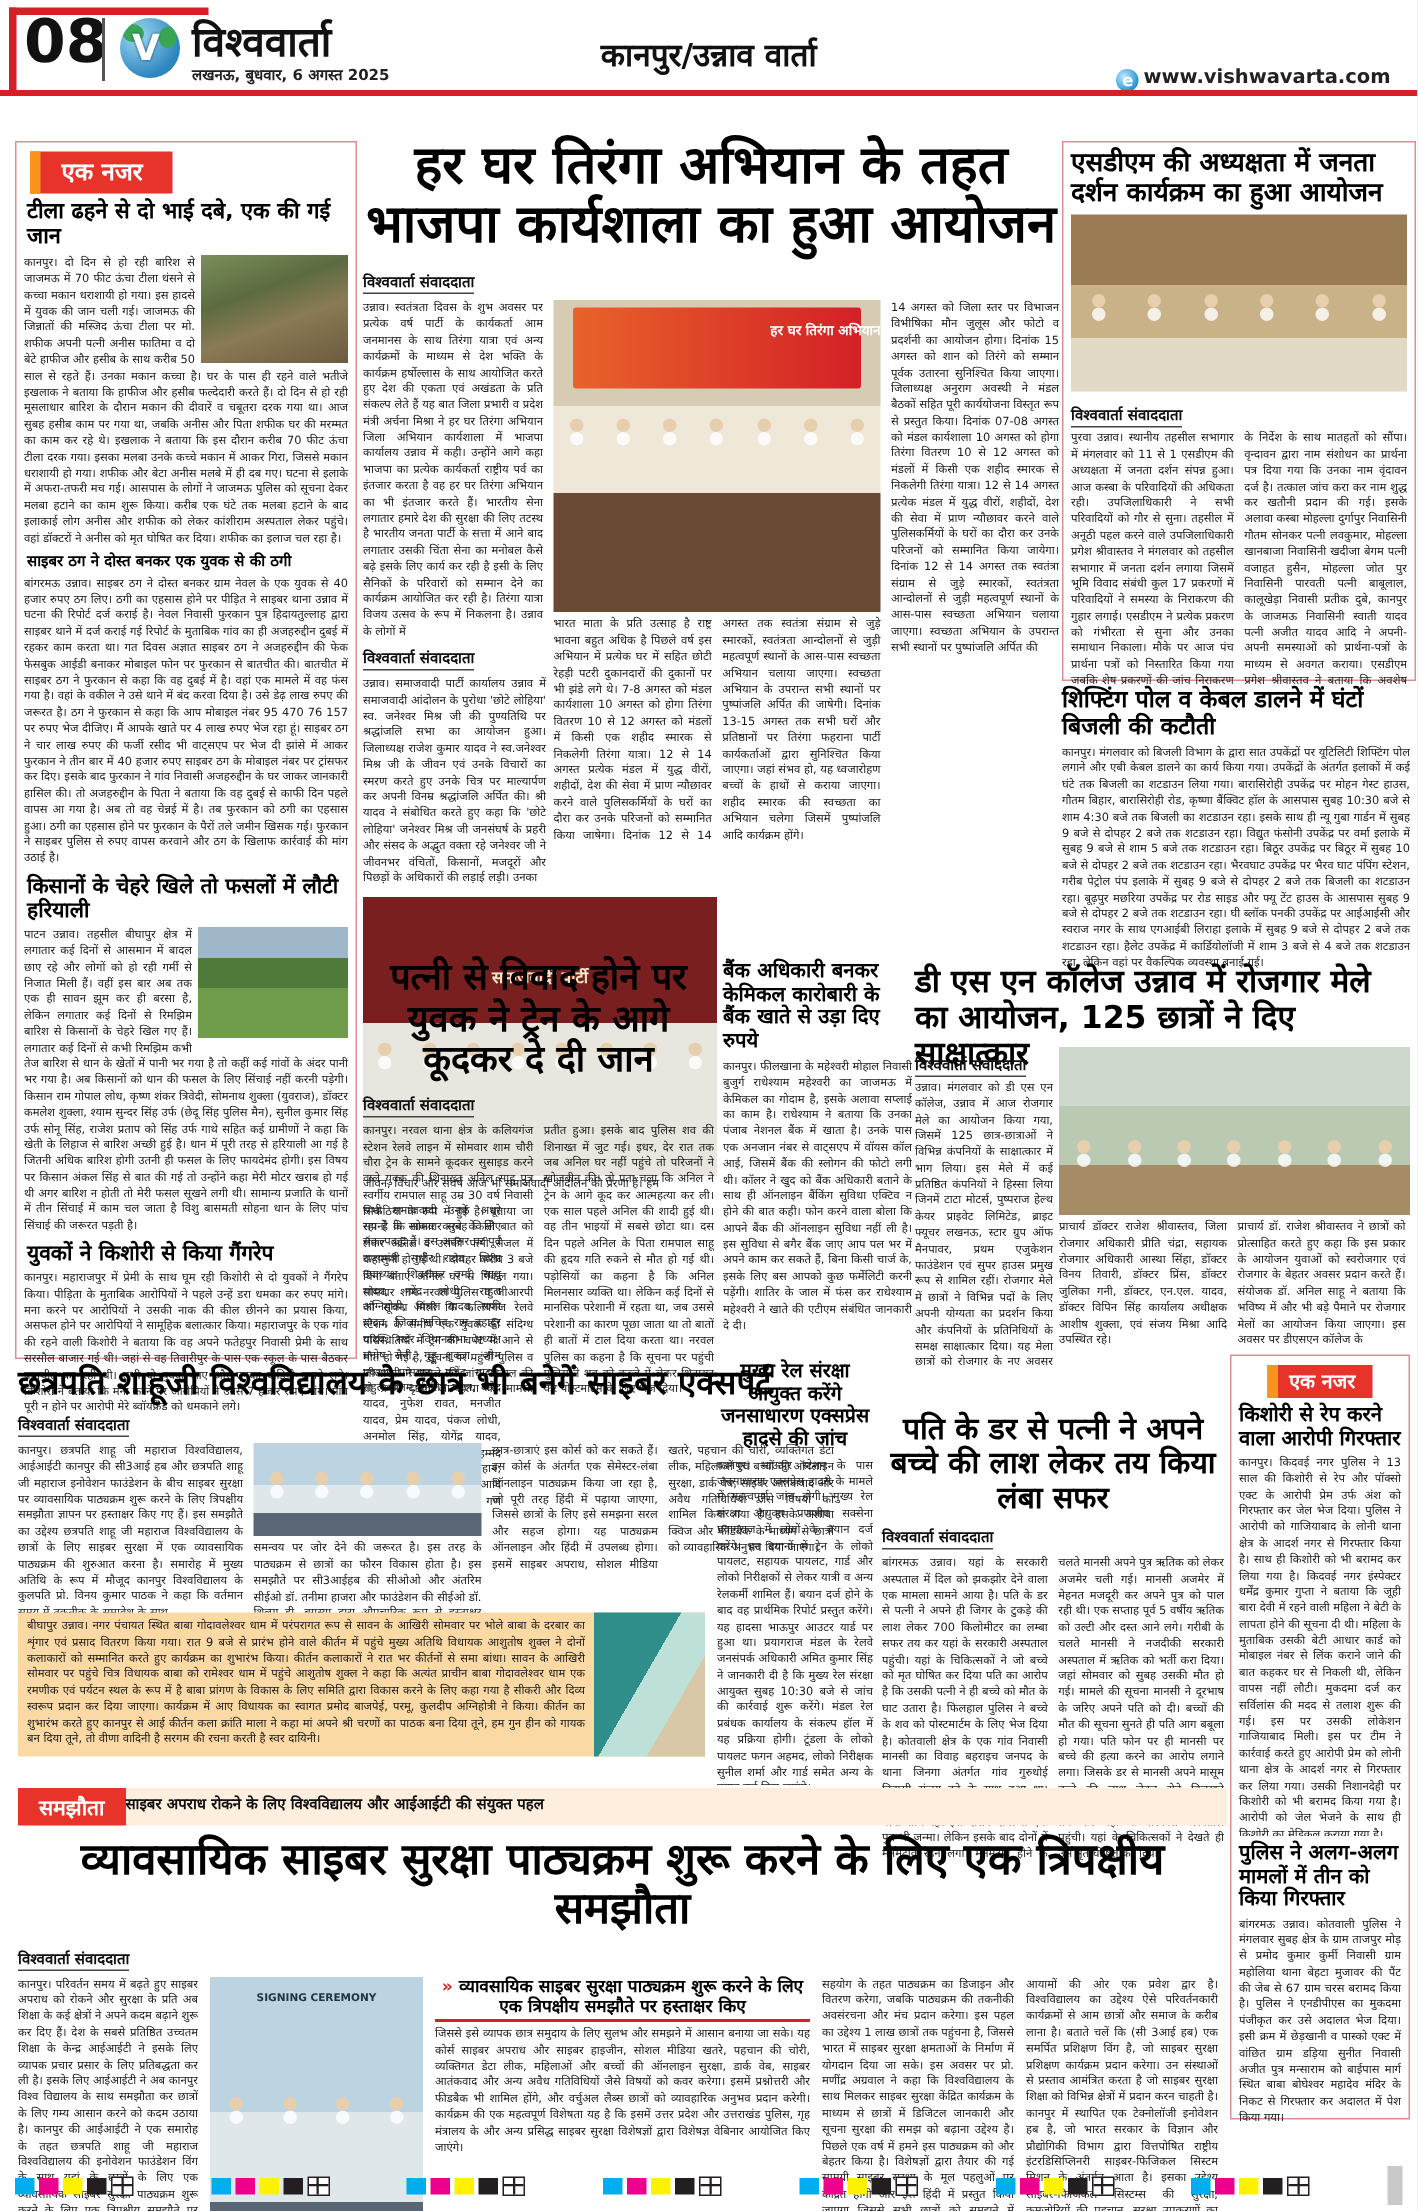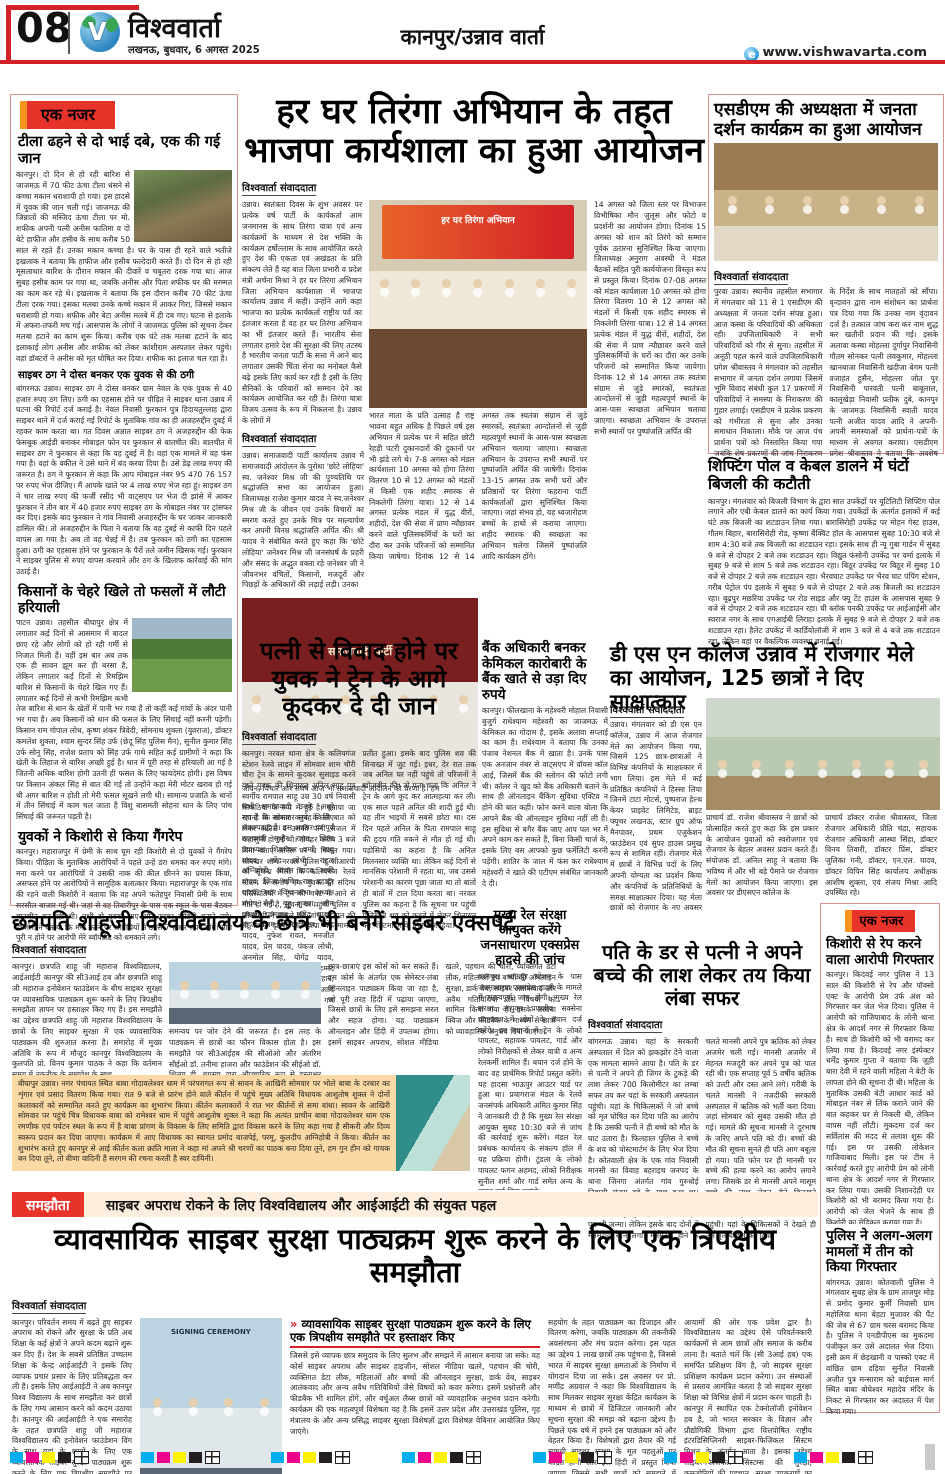--- a/index.html
+++ b/index.html
@@ -14,21 +14,21 @@
   .logo-globe .land2{position:absolute;right:2px;top:6px;width:12px;height:14px;background:#3aa655;border-radius:50% 40% 60% 50%;}
   .logo-globe .vee{position:absolute;left:8px;top:6px;font-size:24px;font-weight:bold;color:#fff;text-shadow:0 0 2px #0a3d62;}
   .masthead{position:absolute;left:128px;top:8px;font-size:27px;font-weight:bold;color:#111;}
   .edition{position:absolute;left:128px;top:42px;font-size:10px;font-weight:bold;color:#222;}
   .section-title{position:absolute;left:0;right:0;top:22px;text-align:center;font-size:21px;font-weight:bold;color:#111;}
   .website{position:absolute;right:18px;top:44px;font-size:13px;font-weight:bold;color:#222;}
   .e-icon{display:inline-block;width:15px;height:15px;border-radius:50%;background:radial-gradient(circle at 35% 35%,#bfe9ff,#1d8fd1 75%);color:#fff;font-size:11px;line-height:15px;text-align:center;font-weight:bold;vertical-align:-2px;margin-right:3px;}
   .head-rule{position:absolute;left:0;top:60px;width:945px;height:4px;background:#d42027;}
   
   .box{border:1.5px solid #dd8f8f;}
-  .najar-tab{display:inline-block;background:#e8332a;color:#000000;font-weight:bold;font-size:16px;padding:2px 20px 4px 14px;border-left:7px solid #f7941d;}
+  .najar-tab{display:inline-block;background:#e8332a;color:#ffffff;font-weight:bold;font-size:16px;padding:2px 20px 4px 14px;border-left:7px solid #f7941d;}
   .hl{font-weight:bold;color:#000;line-height:1.15;}
   .body-txt{font-size:7.6px;line-height:1.42;color:#1b1b1b;text-align:justify;}
   .byline{font-size:10px;font-weight:bold;color:#111;border-bottom:1px solid #444;display:inline-block;padding-bottom:1px;margin-bottom:2px;}
   .cols2{column-count:2;column-gap:7px;}
   .photo{position:relative;overflow:hidden;background:#c8bfa8;}
   .photo .lbl{position:absolute;left:0;right:0;text-align:center;color:#fff;font-weight:bold;}
   .ph-landslide{background:linear-gradient(160deg,#7a8f5a 0%,#5d6b41 35%,#8a7a55 60%,#6d5b3e 100%);}
   .ph-bjp{background:linear-gradient(#d8cbb4 0 34%,#efe7d8 34% 62%,#6b4a33 62% 100%);}
   .ph-bjp .banner{position:absolute;left:6%;top:2%;width:88%;height:26%;background:linear-gradient(90deg,#e8632a,#d42027);border-radius:2px;}
   .ph-sp{background:linear-gradient(#7a1f1f 0 45%,#e9e6df 45% 100%);}
@@ -91,21 +91,21 @@
   </div>
 
   <div class="abs" style="left:242px;top:92px;width:464px;">
     <div class="hl" style="font-size:35px;text-align:center;line-height:1.12;">हर घर तिरंगा अभियान के तहत भाजपा कार्यशाला का हुआ आयोजन</div>
     <div style="margin-top:6px;"><span class="byline">विश्ववार्ता संवाददाता</span></div>
     <div style="display:flex;gap:7px;margin-top:2px;">
       <div class="body-txt" style="width:120px;">उन्नाव। स्वतंत्रता दिवस के शुभ अवसर पर प्रत्येक वर्ष पार्टी के कार्यकर्ता आम जनमानस के साथ तिरंगा यात्रा एवं अन्य कार्यक्रमों के माध्यम से देश भक्ति के कार्यक्रम हर्षोल्लास के साथ आयोजित करते हुए देश की एकता एवं अखंडता के प्रति संकल्प लेते हैं यह बात जिला प्रभारी व प्रदेश मंत्री अर्चना मिश्रा ने हर घर तिरंगा अभियान जिला अभियान कार्यशाला में भाजपा कार्यालय उन्नाव में कही। उन्होंने आगे कहा भाजपा का प्रत्येक कार्यकर्ता राष्ट्रीय पर्व का इंतजार करता है वह हर घर तिरंगा अभियान का भी इंतजार करते हैं। भारतीय सेना लगातार हमारे देश की सुरक्षा की लिए तटस्थ है भारतीय जनता पार्टी के सत्ता में आने बाद लगातार उसकी चिंता सेना का मनोबल कैसे बढ़े इसके लिए कार्य कर रही है इसी के लिए सैनिकों के परिवारों को सम्मान देने का कार्यक्रम आयोजित कर रही है। तिरंगा यात्रा विजय उत्सव के रूप में निकलना है। उन्नाव के लोगों में</div>
       <div style="width:218px;">
         <div class="photo ph-bjp" style="width:218px;height:208px;">
           <span class="banner"></span>
-          <span class="lbl" style="top:6%;font-size:9px;">हर घर तिरंगा अभियान</span>
+          <span class="lbl" style="top:6%;font-size:9px;text-align:right;">हर घर तिरंगा अभियान</span>
           <span class="people" style="top:38%;">
               <i></i>
               <i></i>
               <i></i>
               <i></i>
               <i></i>
               <i></i>
               <i></i>
             </span>
         </div>
@@ -184,22 +184,22 @@
           <i></i>
           <i></i>
           <i></i>
           <i></i>
           <i></i>
           <i></i>
           <i></i>
         </span>
     </div>
     <div style="display:flex;gap:7px;margin-top:3px;">
+      <div class="body-txt" style="width:112px;">प्राचार्य डॉक्टर राजेश श्रीवास्तव, जिला रोजगार अधिकारी प्रीति चंद्रा, सहायक रोजगार अधिकारी आस्था सिंहा, डॉक्टर विनय तिवारी, डॉक्टर प्रिंस, डॉक्टर जुलिका गनी, डॉक्टर, एन.एल. यादव, डॉक्टर विपिन सिंह कार्यालय अधीक्षक आशीष शुक्ला, एवं संजय मिश्रा आदि उपस्थित रहे।</div>
       <div class="body-txt" style="width:112px;">प्राचार्य डॉ. राजेश श्रीवास्तव ने छात्रों को प्रोत्साहित करते हुए कहा कि इस प्रकार के आयोजन युवाओं को स्वरोजगार एवं रोजगार के बेहतर अवसर प्रदान करते हैं। संयोजक डॉ. अनिल साहू ने बताया कि भविष्य में और भी बड़े पैमाने पर रोजगार मेलों का आयोजन किया जाएगा। इस अवसर पर डीएसएन कॉलेज के</div>
-      <div class="body-txt" style="width:112px;">प्राचार्य डॉक्टर राजेश श्रीवास्तव, जिला रोजगार अधिकारी प्रीति चंद्रा, सहायक रोजगार अधिकारी आस्था सिंहा, डॉक्टर विनय तिवारी, डॉक्टर प्रिंस, डॉक्टर जुलिका गनी, डॉक्टर, एन.एल. यादव, डॉक्टर विपिन सिंह कार्यालय अधीक्षक आशीष शुक्ला, एवं संजय मिश्रा आदि उपस्थित रहे।</div>
     </div>
   </div>
 
   <div class="abs" style="left:12px;top:910px;width:552px;">
     <div class="hl" style="font-size:22px;">छत्रपति शाहूजी विश्वविद्यालय के छात्र भी बनेगें साइबर एक्सपर्ट</div>
     <div style="margin-top:3px;"><span class="byline">विश्ववार्ता संवाददाता</span></div>
     <div style="display:flex;gap:7px;margin-top:2px;">
       <div class="body-txt" style="width:150px;">कानपुर। छत्रपति शाहू जी महाराज विश्वविद्यालय, आईआईटी कानपुर की सी3आई हब और छत्रपति शाहू जी महाराज इनोवेशन फाउंडेशन के बीच साइबर सुरक्षा पर व्यावसायिक पाठ्यक्रम शुरू करने के लिए त्रिपक्षीय समझौता ज्ञापन पर हस्ताक्षर किए गए हैं। इस समझौते का उद्देश्य छत्रपति शाहू जी महाराज विश्वविद्यालय के छात्रों के लिए साइबर सुरक्षा में एक व्यावसायिक पाठ्यक्रम की शुरुआत करना है। समारोह में मुख्य अतिथि के रूप में मौजूद कानपुर विश्वविद्यालय के कुलपति प्रो. विनय कुमार पाठक ने कहा कि वर्तमान समय में तकनीक के समावेश के साथ</div>
       <div style="width:152px;">
         <div class="photo ph-sign" style="width:152px;height:62px;">
@@ -237,37 +237,37 @@
     <div style="margin:2px 0 4px 0;text-align:center;"><span class="najar-tab" style="font-size:13px;padding:1px 12px 3px 8px;">एक नजर</span></div>
     <div class="hl" style="font-size:13.5px;">किशोरी से रेप करने वाला आरोपी गिरफ्तार</div>
     <div class="body-txt" style="margin-top:3px;height:254px;overflow:hidden;">कानपुर। किदवई नगर पुलिस ने 13 साल की किशोरी से रेप और पॉक्सो एक्ट के आरोपी प्रेम उर्फ अंश को गिरफ्तार कर जेल भेज दिया। पुलिस ने आरोपी को गाजियाबाद के लोनी थाना क्षेत्र के आदर्श नगर से गिरफ्तार किया है। साथ ही किशोरी को भी बरामद कर लिया गया है। किदवई नगर इंस्पेक्टर धर्मेंद्र कुमार गुप्ता ने बताया कि जूही बारा देवी में रहने वाली महिला ने बेटी के लापता होने की सूचना दी थी। महिला के मुताबिक उसकी बेटी आधार कार्ड को मोबाइल नंबर से लिंक कराने जाने की बात कहकर घर से निकली थी, लेकिन वापस नहीं लौटी। मुकदमा दर्ज कर सर्विलांस की मदद से तलाश शुरू की गई। इस पर उसकी लोकेशन गाजियाबाद मिली। इस पर टीम ने कार्रवाई करते हुए आरोपी प्रेम को लोनी थाना क्षेत्र के आदर्श नगर से गिरफ्तार कर लिया गया। उसकी निशानदेही पर किशोरी को भी बरामद किया गया है। आरोपी को जेल भेजने के साथ ही किशोरी का मेडिकल कराया गया है।</div>
     <div class="hl" style="font-size:13.5px;margin-top:4px;">पुलिस ने अलग-अलग मामलों में तीन को किया गिरफ्तार</div>
     <div class="body-txt" style="margin-top:3px;height:136px;overflow:hidden;">बांगरमऊ उन्नाव। कोतवाली पुलिस ने मंगलवार सुबह क्षेत्र के ग्राम ताजपुर मोड़ से प्रमोद कुमार कुर्मी निवासी ग्राम महोलिया थाना बेहटा मुजावर की पैंट की जेब से 67 ग्राम चरस बरामद किया है। पुलिस ने एनडीपीएस का मुकदमा पंजीकृत कर उसे अदालत भेज दिया। इसी क्रम में छेड़खानी व पास्को एक्ट में वांछित ग्राम डड़िया सुनीत निवासी अजीत पुत्र मन्साराम को बाईपास मार्ग स्थित बाबा बोघेश्वर महादेव मंदिर के निकट से गिरफ्तार कर अदालत में पेश किया गया।</div>
   </div>
 
   <div class="abs" style="left:12px;top:1192px;width:806px;">
     <div style="display:flex;align-items:stretch;">
       <div style="background:#e8332a;color:#fff;font-weight:bold;font-size:14px;padding:3px 14px;">समझौता</div>
-      <div style="background:#fdeedd;flex:1;font-weight:bold;font-size:14px;color:#111;padding:3px 22px;">साइबर अपराध रोकने के लिए विश्वविद्यालय और आईआईटी की संयुक्त पहल</div>
+      <div style="background:#fdeedd;flex:1;font-weight:bold;font-size:10px;color:#111;padding:3px 0;">साइबर अपराध रोकने के लिए विश्वविद्यालय और आईआईटी की संयुक्त पहल</div>
     </div>
     <div class="hl" style="font-size:29px;text-align:center;margin-top:6px;">व्यावसायिक साइबर सुरक्षा पाठ्यक्रम शुरू करने के लिए एक त्रिपक्षीय समझौता</div>
     <div style="margin-top:4px;"><span class="byline">विश्ववार्ता संवाददाता</span></div>
     <div style="display:flex;gap:8px;margin-top:2px;">
       <div class="body-txt" style="width:120px;height:200px;overflow:hidden;">कानपुर। परिवर्तन समय में बढ़ते हुए साइबर अपराध को रोकने और सुरक्षा के प्रति अब शिक्षा के कई क्षेत्रों ने अपने कदम बढ़ाने शुरू कर दिए हैं। देश के सबसे प्रतिष्ठित उच्चतम शिक्षा के केन्द्र आईआईटी ने इसके लिए व्यापक प्रचार प्रसार के लिए प्रतिबद्धता कर ली है। इसके लिए आईआईटी ने अब कानपुर विश्व विद्यालय के साथ समझौता कर छात्रों के लिए गम्य आसान करने को कदम उठाया है। कानपुर की आईआईटी ने एक समारोह के तहत छत्रपति शाहू जी महाराज विश्वविद्यालय की इनोवेशन फाउंडेशन विंग के साथ यहां के छात्रों के लिए एक व्यावसायिक साइबर सुरक्षा पाठ्यक्रम शुरू करने के लिए एक त्रिपक्षीय समझौते पर हस्ताक्षर किए हैं। इस विषय में प्रवेश पाने वाले छात्रों को आईआईटी के विशेषज्ञ प्रशिक्षित करेंगे। इस समारोह में प्रो. कानपुर विश्वविद्यालय के कुलपति विनय कुमार पाठक आईआईटी के निदेशक प्रो. मणींद्र अग्रवाल के साथ शिक्षा क्षेत्र से जुड़ी प्रमुख हस्तियों ने भी भाग लिया। डॉ. तनीमा हाजरा और, डॉ. शिल्पा डी. कैश्य और राकेश कुमार ने औपचारिक रूप से हस्ताक्षर किए। इस दौरान वक्ताओं ने कहा कि यह नया एक सेमेस्टर का कार्यक्रम छात्रों को साइबर सुरक्षा का मूल ज्ञान और व्यावहारिक कौशल प्रदान करेगा। यह पाठ्यक्रम पूरी तरह ऑनलाइन और हिंदी में संचालित किया जाएगा,</div>
       <div class="photo ph-sign" style="width:142px;height:200px;flex:none;">
         <span class="lbl" style="top:5%;font-size:7px;color:#234;">SIGNING CEREMONY</span>
         <span class="people" style="top:40%;">
             <i></i>
             <i></i>
             <i></i>
             <i></i>
           </span>
       </div>
       <div style="width:250px;">
-        <div class="hl subhl-red" style="font-size:11.5px;"><span style="color:#d42027;">» </span><span>व्यावसायिक साइबर सुरक्षा पाठ्यक्रम शुरू करने के लिए एक त्रिपक्षीय समझौते पर हस्ताक्षर किए</span></div>
+        <div class="hl subhl-red" style="font-size:11.5px;text-align:center;"><span style="color:#d42027;">» </span><span>व्यावसायिक साइबर सुरक्षा पाठ्यक्रम शुरू करने के लिए एक त्रिपक्षीय समझौते पर हस्ताक्षर किए</span></div>
         <div class="body-txt" style="margin-top:3px;height:152px;overflow:hidden;">जिससे इसे व्यापक छात्र समुदाय के लिए सुलभ और समझने में आसान बनाया जा सके। यह कोर्स साइबर अपराध और साइबर हाइजीन, सोशल मीडिया खतरे, पहचान की चोरी, व्यक्तिगत डेटा लीक, महिलाओं और बच्चों की ऑनलाइन सुरक्षा, डार्क वेब, साइबर आतंकवाद और अन्य अवैध गतिविधियों जैसे विषयों को कवर करेगा। इसमें प्रश्नोत्तरी और फीडबैक भी शामिल होंगे, और वर्चुअल लैब्स छात्रों को व्यावहारिक अनुभव प्रदान करेगी। कार्यक्रम की एक महत्वपूर्ण विशेषता यह है कि इसमें उत्तर प्रदेश और उत्तराखंड पुलिस, गृह मंत्रालय के और अन्य प्रसिद्ध साइबर सुरक्षा विशेषज्ञों द्वारा विशेषज्ञ वेबिनार आयोजित किए जाएंगे।</div>
       </div>
       <div class="body-txt" style="width:128px;height:200px;overflow:hidden;">सहयोग के तहत पाठ्यक्रम का डिजाइन और वितरण करेगा, जबकि पाठ्यक्रम की तकनीकी अवसंरचना और मंच प्रदान करेगा। इस पहल का उद्देश्य 1 लाख छात्रों तक पहुंचना है, जिससे भारत में साइबर सुरक्षा क्षमताओं के निर्माण में योगदान दिया जा सके। इस अवसर पर प्रो. मणींद्र अग्रवाल ने कहा कि विश्वविद्यालय के साथ मिलकर साइबर सुरक्षा केंद्रित कार्यक्रम के माध्यम से छात्रों में डिजिटल जानकारी और सूचना सुरक्षा की समझ को बढ़ाना उद्देश्य है। पिछले एक वर्ष में हमने इस पाठ्यक्रम को और बेहतर किया है। विशेषज्ञों द्वारा तैयार की गई सामग्री साइबर सुरक्षा के मूल पहलुओं पर केंद्रित होगी और इसे हिंदी में प्रस्तुत किया जाएगा जिससे सभी छात्रों को समझने में आसानी हो वही कार्यक्रम को सम्बोधित करते हुए प्रो. विनय पाठक ने कहा, यह सिर्फ एक पाठ्यक्रम नहीं है, बल्कि सीखने और प्रगति के नए</div>
       <div class="body-txt" style="width:128px;height:200px;overflow:hidden;">आयामों की ओर एक प्रवेश द्वार है। विश्वविद्यालय का उद्देश्य ऐसे परिवर्तनकारी कार्यक्रमों से आम छात्रों और समाज के करीब लाना है। बताते चलें कि (सी 3आई हब) एक समर्पित प्रशिक्षण विंग है, जो साइबर सुरक्षा प्रशिक्षण कार्यक्रम प्रदान करेगा। उन संस्थाओं से प्रस्ताव आमंत्रित करता है जो साइबर सुरक्षा शिक्षा को विभिन्न क्षेत्रों में प्रदान करन चाहती है। कानपुर में स्थापित एक टेक्नोलॉजी इनोवेशन हब है, जो भारत सरकार के विज्ञान और प्रौद्योगिकी विभाग द्वारा वित्तपोषित राष्ट्रीय इंटरडिसिप्लिनरी साइबर-फिजिकल सिस्टम मिशन के अंतर्गत आता है। इसका उद्देश्य साइबर-फिजिकल सिस्टम्स की सुरक्षा, कमजोरियों की पहचान, सुरक्षा उपकरणों का विकास, स्टार्टअप्स को सहयोग और अगली पीढ़ी के साइबर सुरक्षा पेशेवरों को प्रशिक्षित करना है।</div>
     </div>
   </div>
 
   <div class="marks-row">
     <div class="marks">
         <b class="mc"></b>

